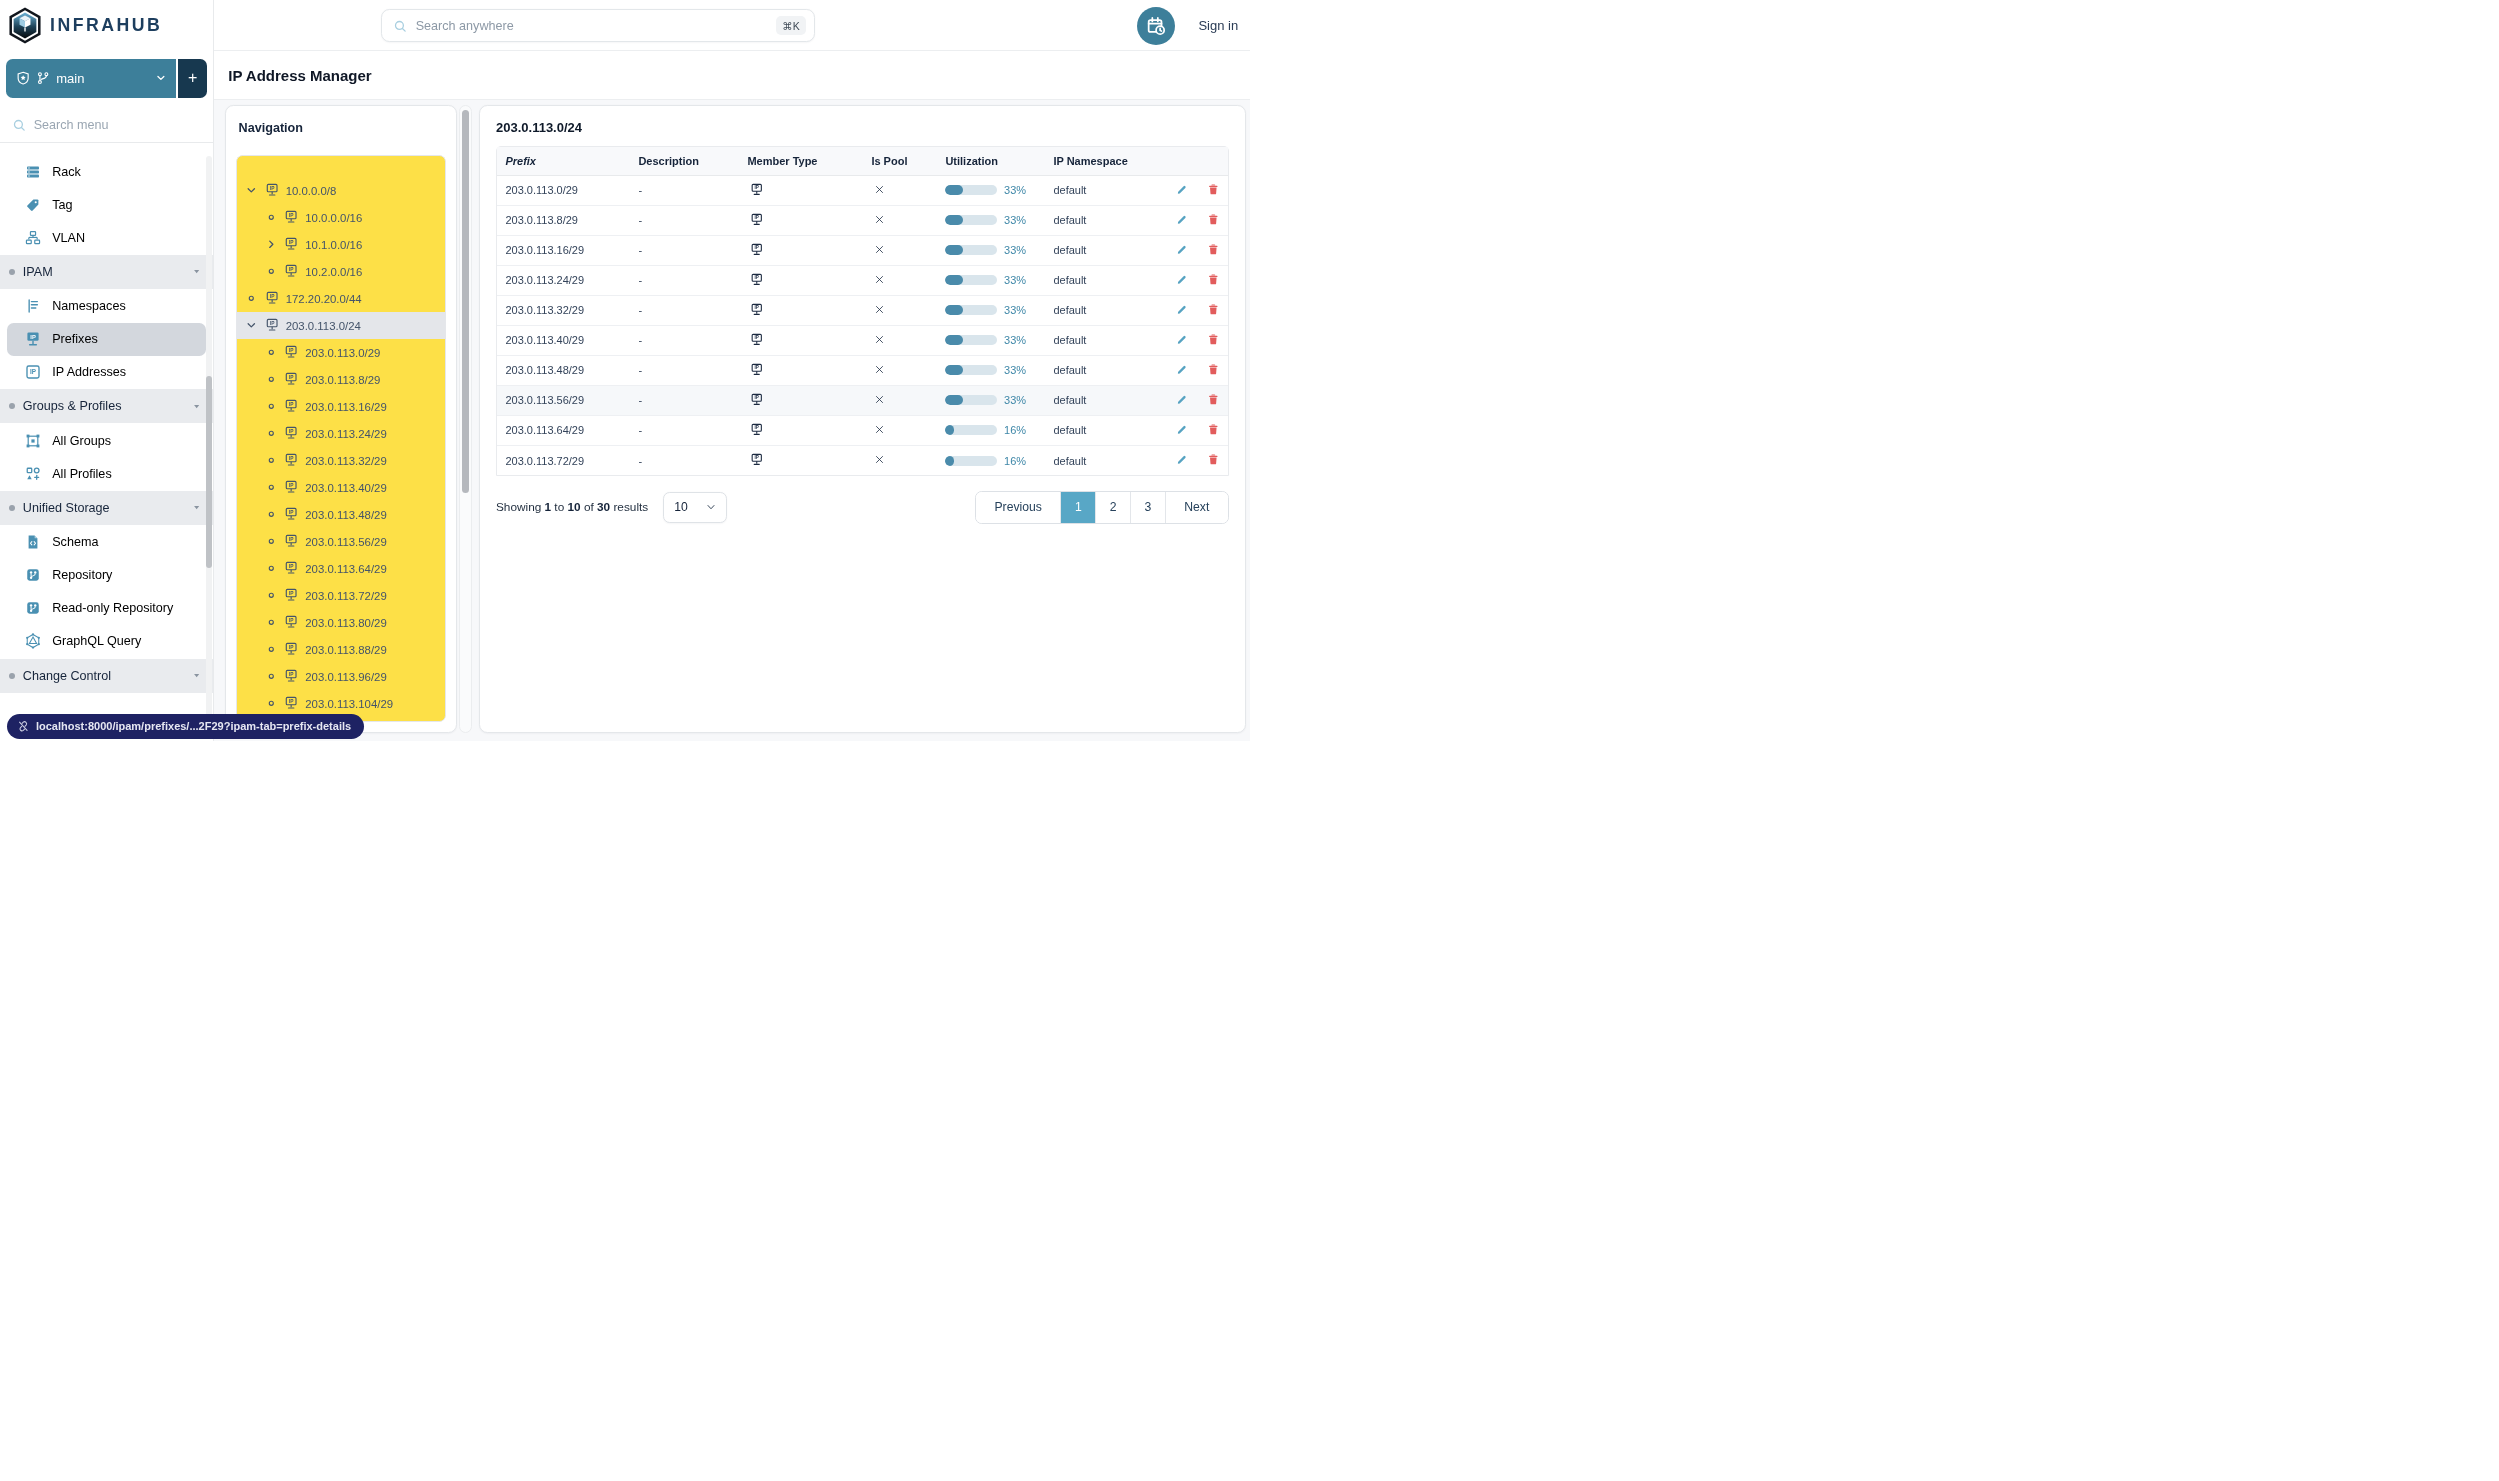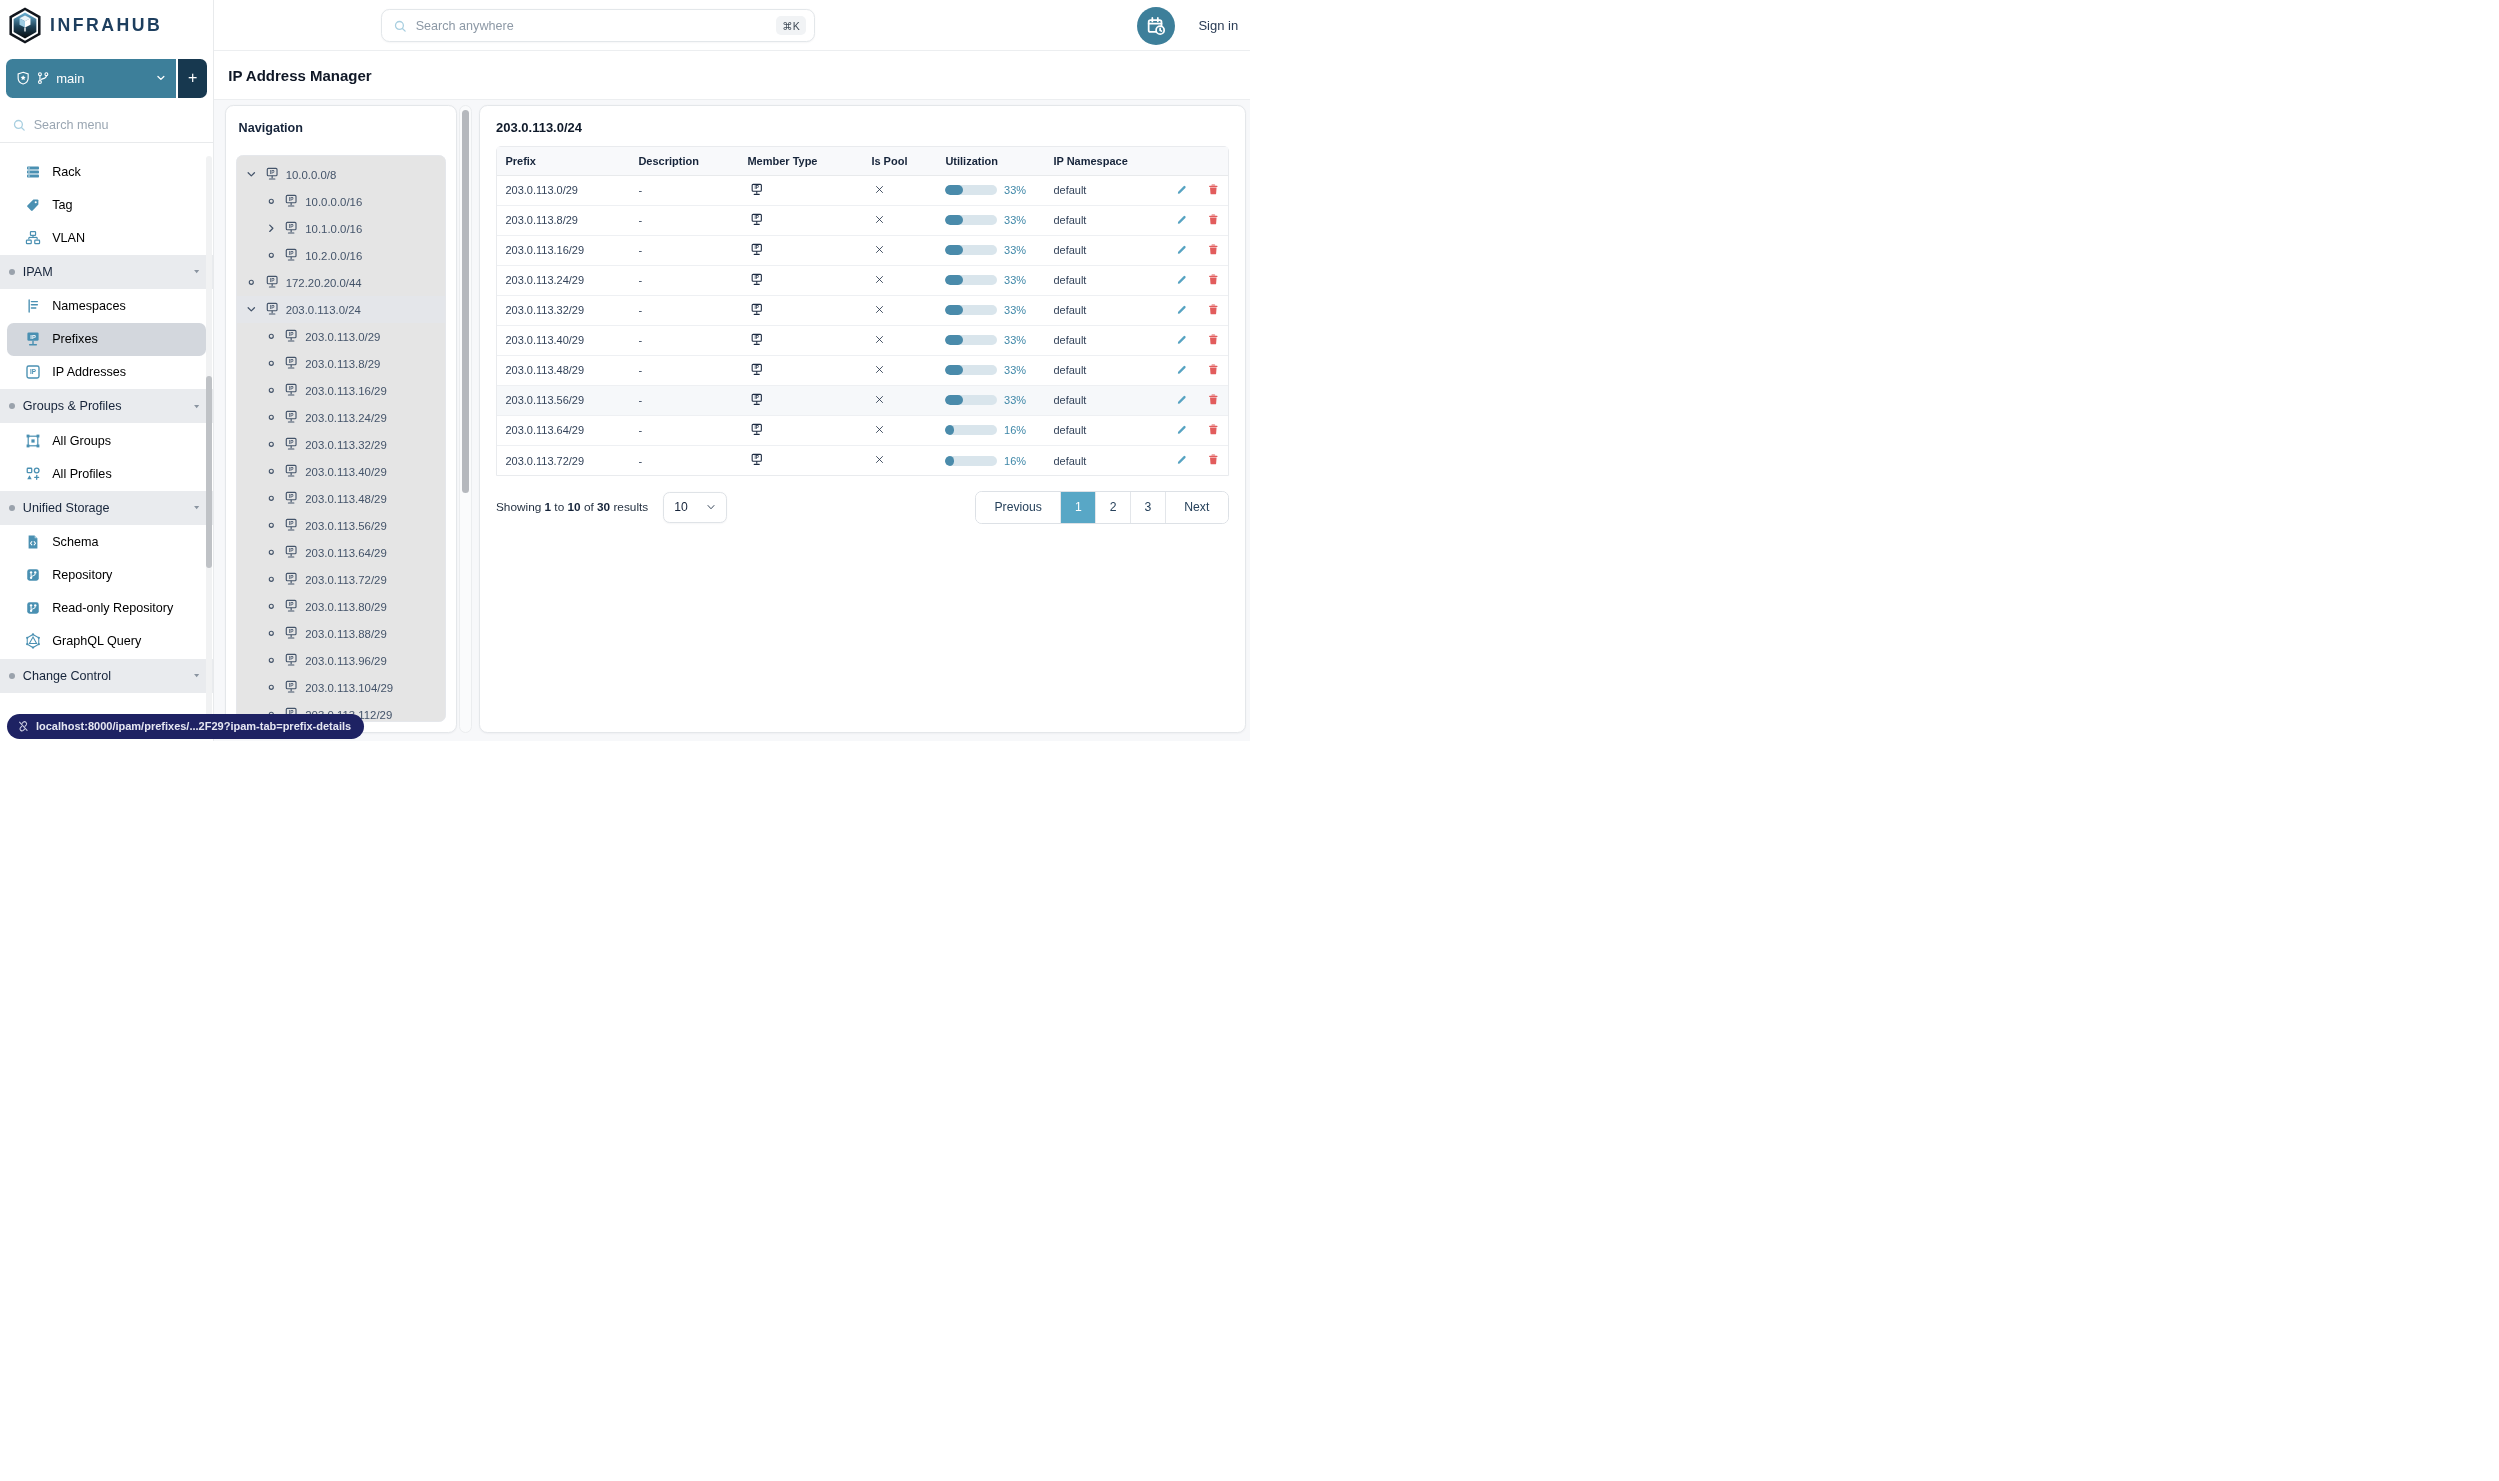--- a/index.html
+++ b/index.html
@@ -45,21 +45,21 @@
   .sign-in { font-size:13px; color:#2b3c55; cursor:pointer; }
 
   
   .content { position:absolute; left:214px; top:51px; right:0; bottom:0; background:#fff; }
   .title-block { height:49px; display:flex; align-items:center; padding-left:14.3px; border-bottom:0.8px solid #eceef0; background:#fff; }
   .page-title { font-size:15px; font-weight:700; color:#0f1726; }
   .workspace { position:absolute; top:49px; left:0; right:0; bottom:0; background:#f7f8fa; }
   .card { position:absolute; background:#fff; border:0.8px solid #e4e7ea; border-radius:8.4px; box-shadow:0 0.8px 1.7px rgba(16,24,40,.04); }
   .nav-card { left:11px; top:5px; width:232px; bottom:7.6px; }
   .nav-title { font-size:12.6px; font-weight:700; color:#16243a; margin:15px 0 0 12.6px; }
-  .tree-box { position:absolute; top:49px; left:10px; right:10px; bottom:10px; border:0.8px solid #e5e7eb; border-radius:6.7px; overflow:hidden; padding-top:5px; background:#e5e5e5; }
+  .tree-box { position:absolute; top:49px; left:10px; right:10px; bottom:10px; border:0.8px solid #e5e7eb; border-radius:6.7px; overflow:hidden; padding-top:21px; background:#fde047; }
   .tree-row { height:27px; display:flex; align-items:center; gap:6.7px; cursor:pointer; }
   .tree-row.lvl0 { padding-left:8.4px; }
   .tree-row.lvl1 { padding-left:28px; }
   .tree-row.selected { background:#e4e6ea; }
   .tree-row .expander { width:12.6px; height:12.6px; color:#44546a; }
   .tree-row .tip { width:14.3px; height:14.3px; color:#44546a; }
   .tree-row .t-label { font-size:11.4px; color:#44546a; white-space:nowrap; }
   .panel-scroll { position:absolute; left:245px; top:5px; width:12.6px; bottom:7.6px; background:#fafbfc; border:0.8px solid #ebedef; border-radius:6.7px; }
   .panel-scroll .thumb { position:absolute; left:1.7px; width:7.6px; top:4.2px; height:383px; background:#b5b8bd; border-radius:4.2px; cursor:grab; }
 
@@ -730,21 +730,21 @@
       <div class="panel-scroll">
           <div class="thumb"></div>
         </div>
 
       <section class="card main-card">
         <h3 class="prefix-heading">203.0.113.0/24</h3>
         <div class="table-wrap">
           <table>
             <thead>
                 <tr id="table-head">
-                  <th style="width: 133px;">Prefix</th>
+                  <th style="width: 133px; font-style: italic;">Prefix</th>
                   <th style="width: 109px;">Description</th>
                   <th style="width: 124px;">Member Type</th>
                   <th style="width: 74px;">Is Pool</th>
                   <th style="width: 108px;">Utilization</th>
                   <th style="width: 99px;">IP Namespace</th>
                   <th></th>
                 </tr>
               </thead>
             <tbody id="table-body">
                 <tr class="">

